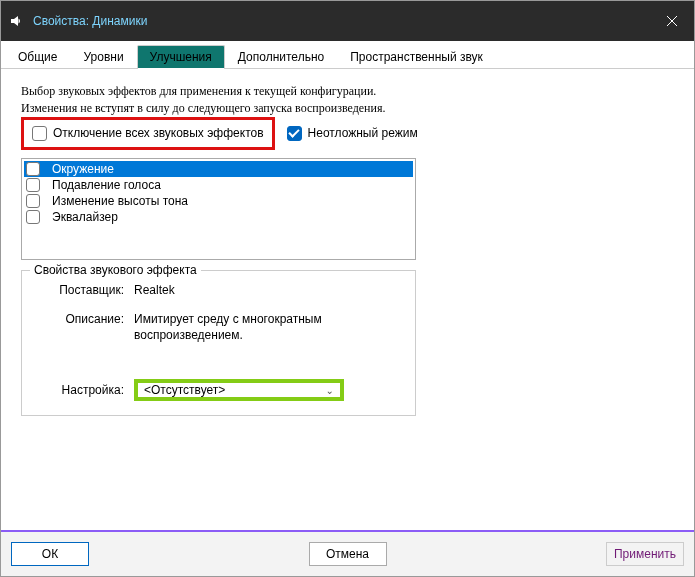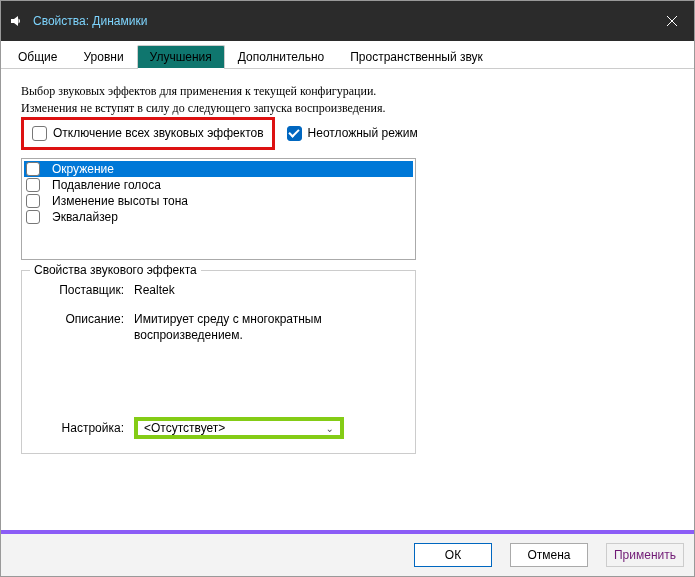--- a/index.html
+++ b/index.html
@@ -44,26 +44,26 @@
 
     .effects-inner::-webkit-scrollbar { width: 17px; background: #f0f0f0; }
     .effects-inner::-webkit-scrollbar-thumb { background: #cdcdcd; border: 1px solid #aaa; }
 
     .props-group { width: 395px; border: 1px solid #ccc; padding: 12px 14px 14px; position: relative; margin-top: 4px; }
     .props-group .legend { position: absolute; top: -8px; left: 8px; background: #fff; padding: 0 4px; font-size: 12px; }
     .prop-row { display: flex; margin-bottom: 14px; font-size: 12px; }
     .prop-label { width: 88px; text-align: right; margin-right: 10px; }
     .prop-value { flex: 1; line-height: 1.3; }
 
-    .setting-row { display: flex; align-items: center; margin-top: 74px; font-size: 12px; }
+    .setting-row { display: flex; align-items: center; margin-top: 36px; font-size: 12px; }
     .setting-row .prop-label { width: 88px; text-align: right; margin-right: 10px; }
     .select { flex: 1; height: 22px; border: 4px solid #84cc16; background: #fff; display: flex; align-items: center; justify-content: space-between; padding: 0 6px; font-size: 12px; max-width: 210px; }
     .select .chev { font-size: 10px; color: #555; }
 
-    .footer { height: 46px; border-top: 4px solid #8b5cf6; display: flex; justify-content: flex-end; align-items: center; gap: 18px; padding: 0 10px; background: #f3f3f3; }
+    .footer { height: 46px; border-top: 2px solid #8b5cf6; display: flex; justify-content: space-between; align-items: center; gap: 6px; padding: 0 10px; background: #f3f3f3; }
     .btn { min-width: 78px; height: 24px; border: 1px solid #aaa; background: #fff; font-size: 12px; display: inline-flex; align-items: center; justify-content: center; cursor: pointer; }
     .btn.primary { border-color: #0067c0; }
     .btn.disabled { color: #701a75; border-color: #ccc; background: #f3f3f3; cursor: default; }
   </style>
 </head>
 <body>
 
 <div class="window">
 
   <div class="titlebar">

